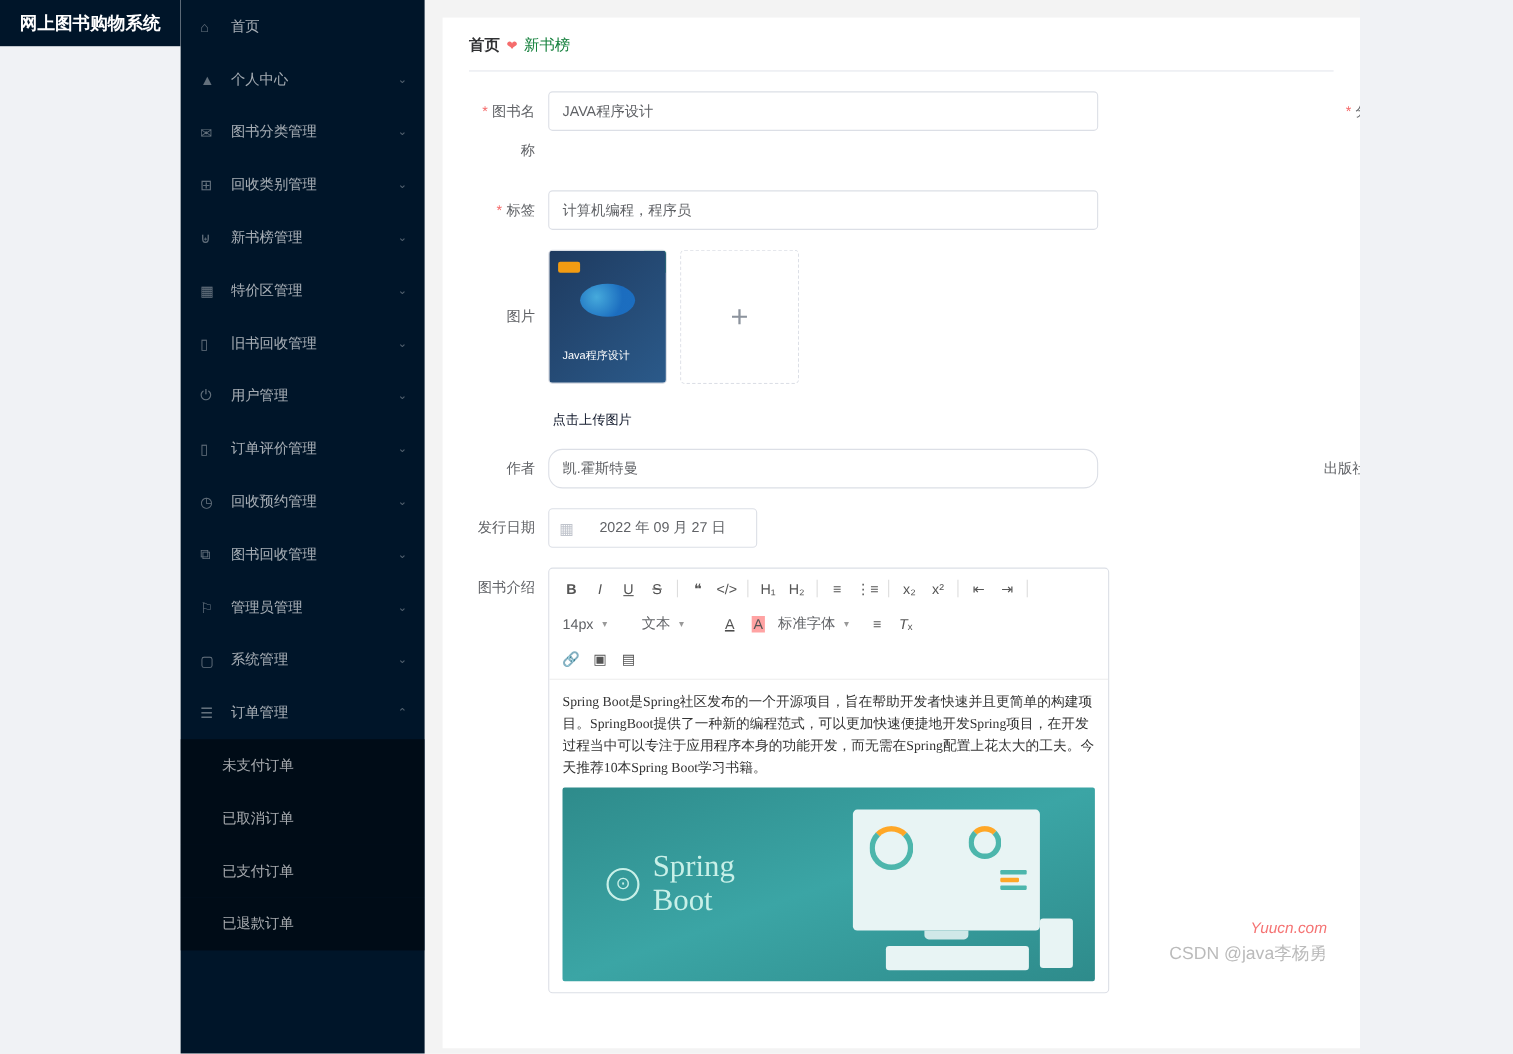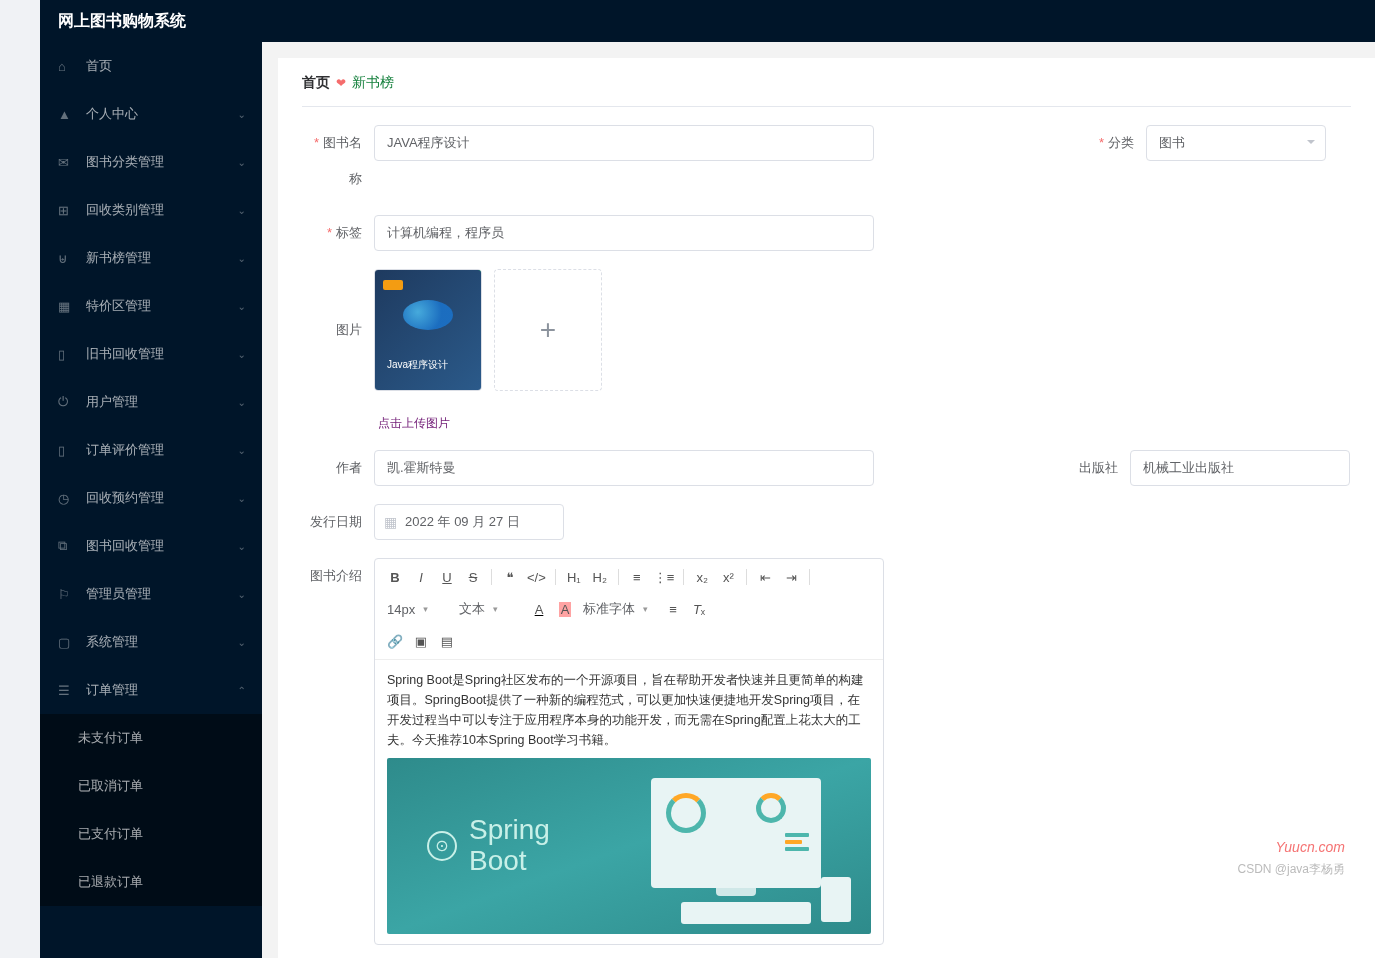--- a/index.html
+++ b/index.html
@@ -1,17 +1,17 @@
 <!DOCTYPE html>
 <html><head>
 <meta charset="utf-8">
 <style>
 * { box-sizing: border-box; margin: 0; padding: 0; }
 body { font-family: "Microsoft YaHei", Arial, sans-serif; font-size: 14px; color: #606266; background: #f0f2f5; }
-.app { display: flex; flex-direction: column; height: 100vh; width: 1375px; padding-left: 40px; }
+.app { display: flex; flex-direction: row; height: 100vh; width: 1236px; }
 .header { background: #001529; color: #fff; height: 42px; display: flex; align-items: center; padding: 0 18px; font-size: 16px; font-weight: bold; }
 .body { display: flex; flex: 1; overflow: hidden; }
 .sidebar { width: 222px; background: #001529; color: rgba(255,255,255,0.65); overflow-y: auto; }
 .menu-item { display: flex; align-items: center; height: 48px; padding: 0 18px; cursor: pointer; position: relative; font-size: 13px; }
 .menu-item .ico { width: 18px; display: inline-block; margin-right: 10px; opacity: 0.6; }
 .menu-item .arrow { position: absolute; right: 16px; font-size: 10px; opacity: 0.5; }
 .menu-item.sub { padding-left: 38px; background: #000c17; }
 .main { flex: 1; background: #f3f3f3; overflow-y: auto; position: relative; }
 .content { margin: 16px 0 0 16px; background: #fff; padding: 16px 24px 32px; min-height: 920px; }
 .breadcrumb { padding-bottom: 14px; border-bottom: 1px solid #e4e7ed; display: flex; align-items: center; font-size: 14px; }
@@ -27,47 +27,47 @@
 .select { height: 36px; border: 1px solid #dcdfe6; border-radius: 4px; padding: 0 30px 0 12px; font-size: 13px; color: #606266; position: relative; display: flex; align-items: center; background: #fff; cursor: pointer; }
 .select::after { content: ""; position: absolute; right: 10px; top: 14px; border: 4px solid transparent; border-top-color: #c0c4cc; }
 .image-area { display: flex; gap: 12px; }
 .thumb { width: 108px; height: 122px; border: 1px solid #dcdfe6; border-radius: 4px; position: relative; overflow: hidden; }
 .thumb .badge { position: absolute; top: 0; right: 0; width: 20px; height: 20px; background: #13ce66; color: #fff; border-bottom-left-radius: 4px; display: flex; align-items: center; justify-content: center; font-size: 12px; }
 .book-cover { width: 100%; height: 100%; background: linear-gradient(135deg,#1e3a5f,#2b5a8a); position: relative; }
 .book-cover .orange { position: absolute; top: 10px; left: 8px; width: 20px; height: 10px; background: #f39c12; border-radius: 2px; }
 .book-cover .globe { position: absolute; top: 30px; left: 50%; transform: translateX(-50%); width: 50px; height: 30px; background: radial-gradient(circle at 30% 40%, #4fc3f7 0%, #1976d2 60%); border-radius: 50%; opacity: 0.8; }
 .book-cover .title { position: absolute; bottom: 18px; left: 12px; color: #fff; font-size: 10px; }
 .upload-box { width: 108px; height: 122px; border: 1px dashed #dcdfe6; border-radius: 4px; display: flex; align-items: center; justify-content: center; color: #8c939d; font-size: 28px; cursor: pointer; }
-.upload-hint { color: #701a75; font-size: 12px; margin-top: 24px; margin-left: 4px; }
+.upload-hint { color: #0f172a; font-size: 12px; margin-top: 24px; margin-left: 4px; }
 .date-input { position: relative; }
 .date-input .cal { position: absolute; left: 10px; top: 10px; color: #c0c4cc; font-size: 14px; }
-.date-input input { padding-left: 30px; }
+.date-input input { padding-left: 30px; text-align: center; }
 .editor { border: 1px solid #dcdfe6; border-radius: 4px; width: 510px; }
 .toolbar { border-bottom: 1px solid #eee; padding: 6px 8px; display: flex; flex-wrap: wrap; gap: 4px 2px; align-items: center; }
 .tb-btn { min-width: 24px; height: 24px; display: inline-flex; align-items: center; justify-content: center; cursor: pointer; font-size: 13px; color: #555; padding: 0 3px; }
 .tb-sep { width: 1px; height: 16px; background: #ddd; margin: 0 4px; }
 .tb-sel { display: inline-flex; align-items: center; font-size: 13px; padding: 0 4px; cursor: pointer; }
 .tb-sel::after { content: "▾"; margin-left: 8px; font-size: 9px; color: #999; }
-.editor-body { padding: 10px 12px; font-size: 12.5px; line-height: 1.6; color: #333; }
+.editor-body { padding: 10px 12px; font-size: 12.5px; line-height: 1.6; color: #333; font-family: Liberation Serif, serif; }
 .editor-img { margin-top: 8px; height: 176px; background: linear-gradient(160deg,#2e8b8b 0%,#3ba5a5 50%,#2e8b8b 100%); border-radius: 2px; position: relative; overflow: hidden; display: flex; align-items: center; }
 .spring-logo { color: #c8f0e8; font-size: 28px; font-weight: 300; margin-left: 40px; line-height: 1.1; display: flex; align-items: center; gap: 12px; }
 .spring-logo .leaf { width: 30px; height: 30px; border: 2px solid #c8f0e8; border-radius: 50%; display: flex; align-items: center; justify-content: center; font-size: 16px; }
 .monitor { position: absolute; right: 50px; top: 20px; width: 170px; height: 110px; background: #e8f4f4; border-radius: 4px; padding: 12px; }
 .monitor .ring { width: 40px; height: 40px; border: 5px solid #4db6ac; border-top-color: #ffa726; border-radius: 50%; position: absolute; }
 .monitor .r1 { top: 15px; left: 15px; }
 .monitor .r2 { top: 15px; right: 35px; width: 30px; height: 30px; }
 .monitor .bars { position: absolute; right: 12px; top: 55px; width: 24px; }
 .monitor .bars div { height: 4px; background: #4db6ac; margin-bottom: 3px; border-radius: 1px; }
 .monitor .bars div:nth-child(2) { background: #ffa726; width: 70%; }
 .monitor::after { content: ""; position: absolute; bottom: -8px; left: 50%; transform: translateX(-50%); width: 40px; height: 8px; background: #d0e8e8; border-radius: 0 0 4px 4px; }
 .keyboard { position: absolute; right: 60px; bottom: 10px; width: 130px; height: 22px; background: #e8f4f4; border-radius: 3px; }
 .tablet { position: absolute; right: 20px; bottom: 12px; width: 30px; height: 45px; background: #e8f4f4; border-radius: 3px; }
 .watermark { position: absolute; right: 30px; bottom: 80px; text-align: right; margin-left: 48px; }
 .watermark .w1 { color: #f57373; font-size: 14px; font-style: italic; }
-.watermark .w2 { color: #bbb; font-size: 12px; margin-top: 6px; }
+.watermark .w2 { color: #bbb; font-size: 16px; margin-top: 6px; }
 </style>
 </head>
 <body>
 
 <div class="app">
   <div class="header">
     <span>网上图书购物系统</span>
   </div>
   <div class="body">
     <div class="sidebar">
@@ -202,21 +202,21 @@
                     </div>
                 </div>
                 <div class="upload-hint">点击上传图片</div>
               </div>
             </div>
           </div>
 
           <div class="form-row">
             <div class="form-item">
               <div class="label"><span>作者</span></div>
-              <input class="input" style="width: 500px;" value="凯.霍斯特曼">
+              <input class="input" style="width: 500px; border-radius: 13px;" value="凯.霍斯特曼">
             </div>
             <div class="form-item" style="margin-left:200px">
               <div class="label" style="width:56px"><span>出版社</span></div>
               <input class="input" style="width: 220px;" value="机械工业出版社">
             </div>
           </div>
 
           <div class="form-row">
             <div class="form-item">
               <div class="label"><span>发行日期</span></div>

